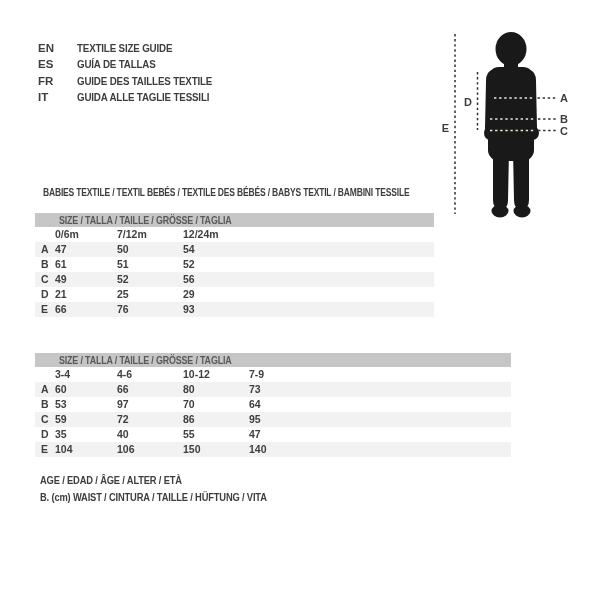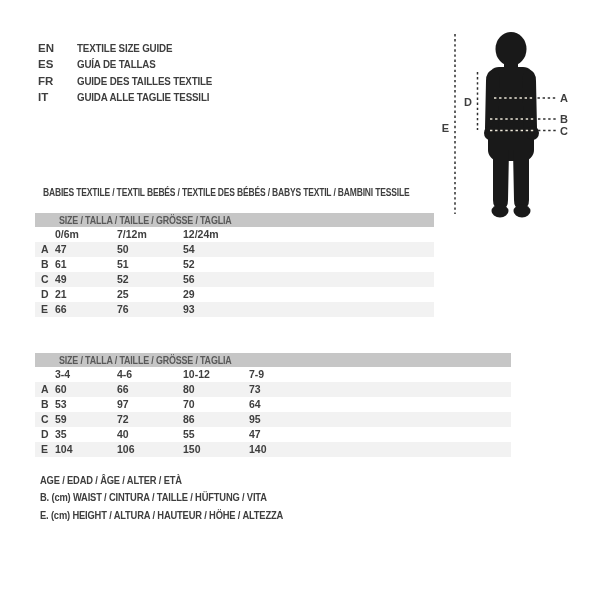--- a/index.html
+++ b/index.html
@@ -193,18 +193,15 @@
     </div>
   </div>
 
   <div class="legend">
     <div class="lline">
       <span class="cond">AGE / EDAD / ÂGE / ALTER / ETÀ</span>
     </div>
     <div class="lline">
       <span class="cond">B. (cm) WAIST / CINTURA / TAILLE / HÜFTUNG / VITA</span>
     </div>
-    <div class="lline">
-      <span class="cond">E. (cm) HEIGHT / ALTURA / HAUTEUR / HÖHE / ALTEZZA</span>
-    </div>
   </div>
 
 </div>
 
 </body></html>

